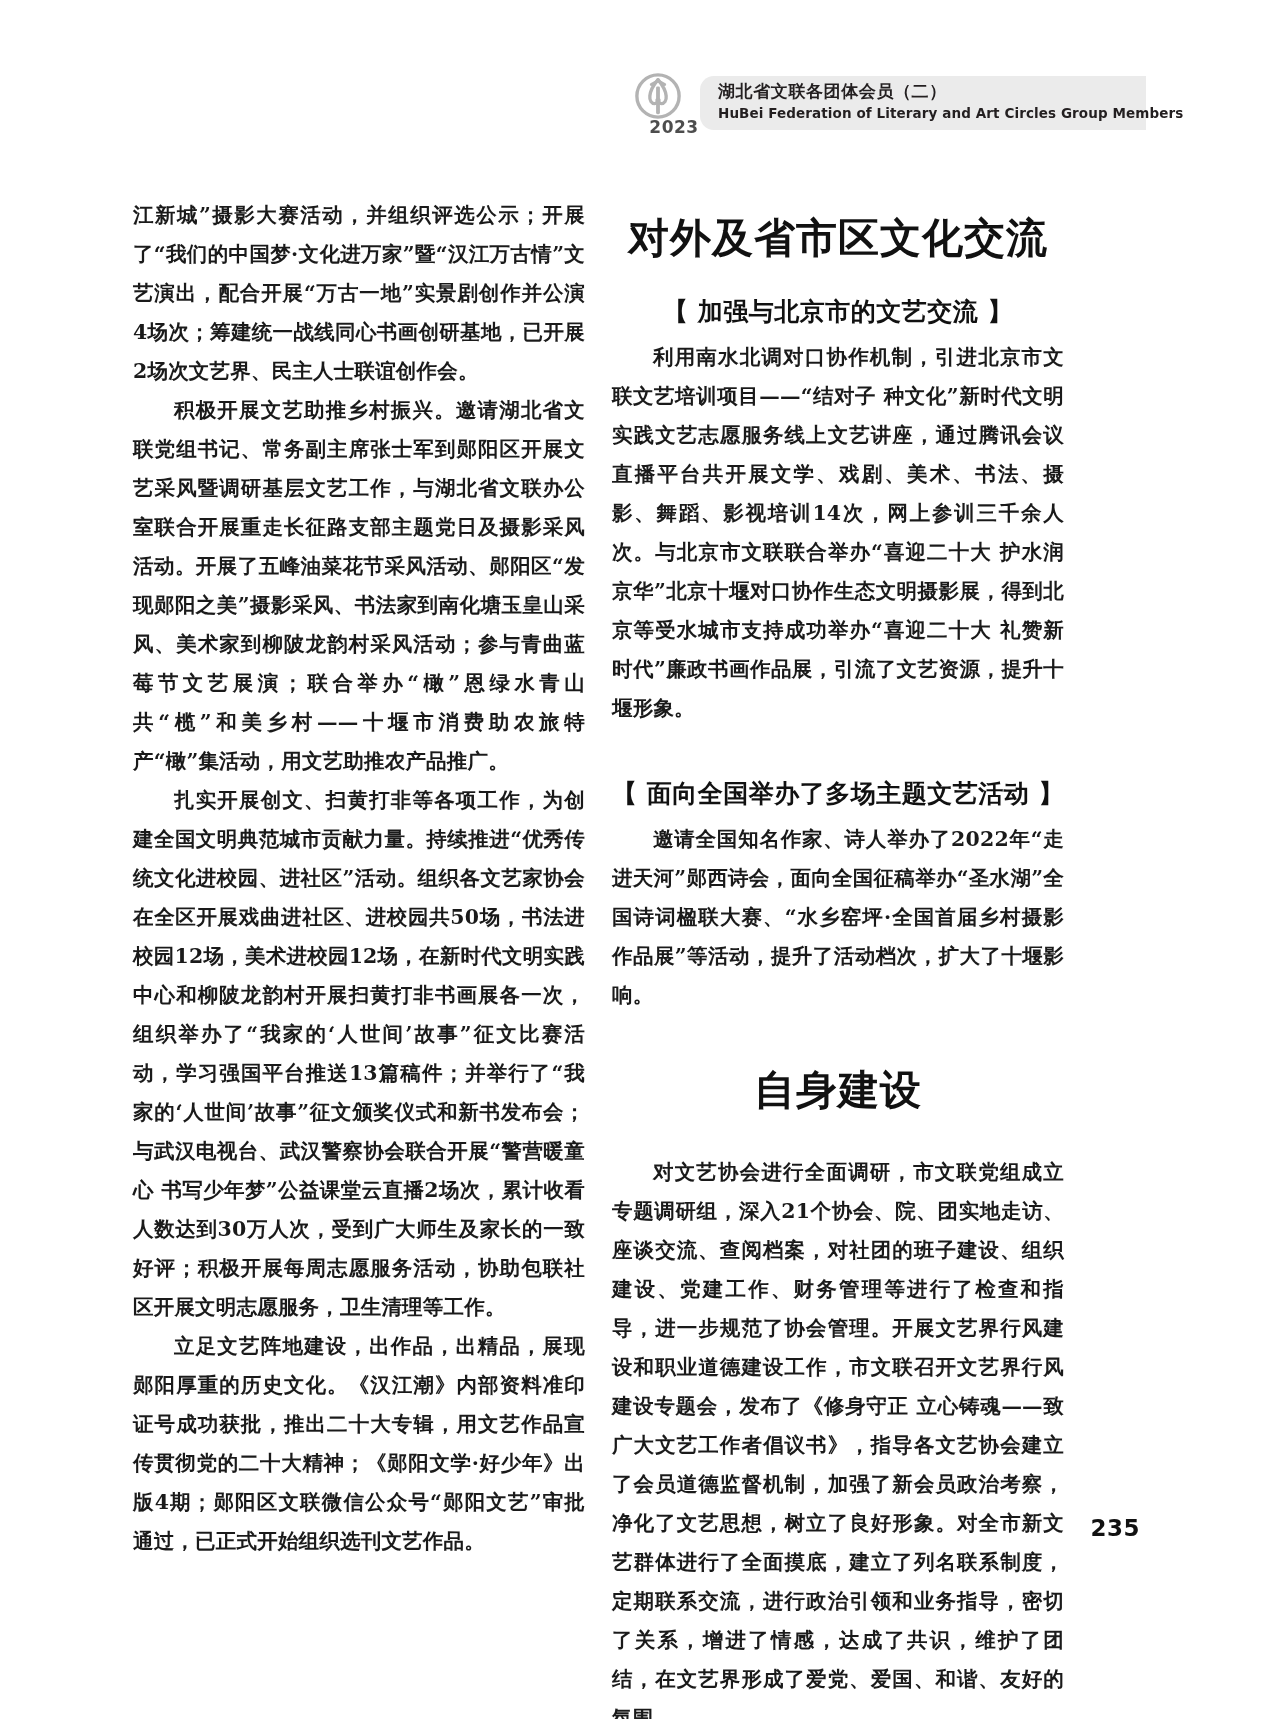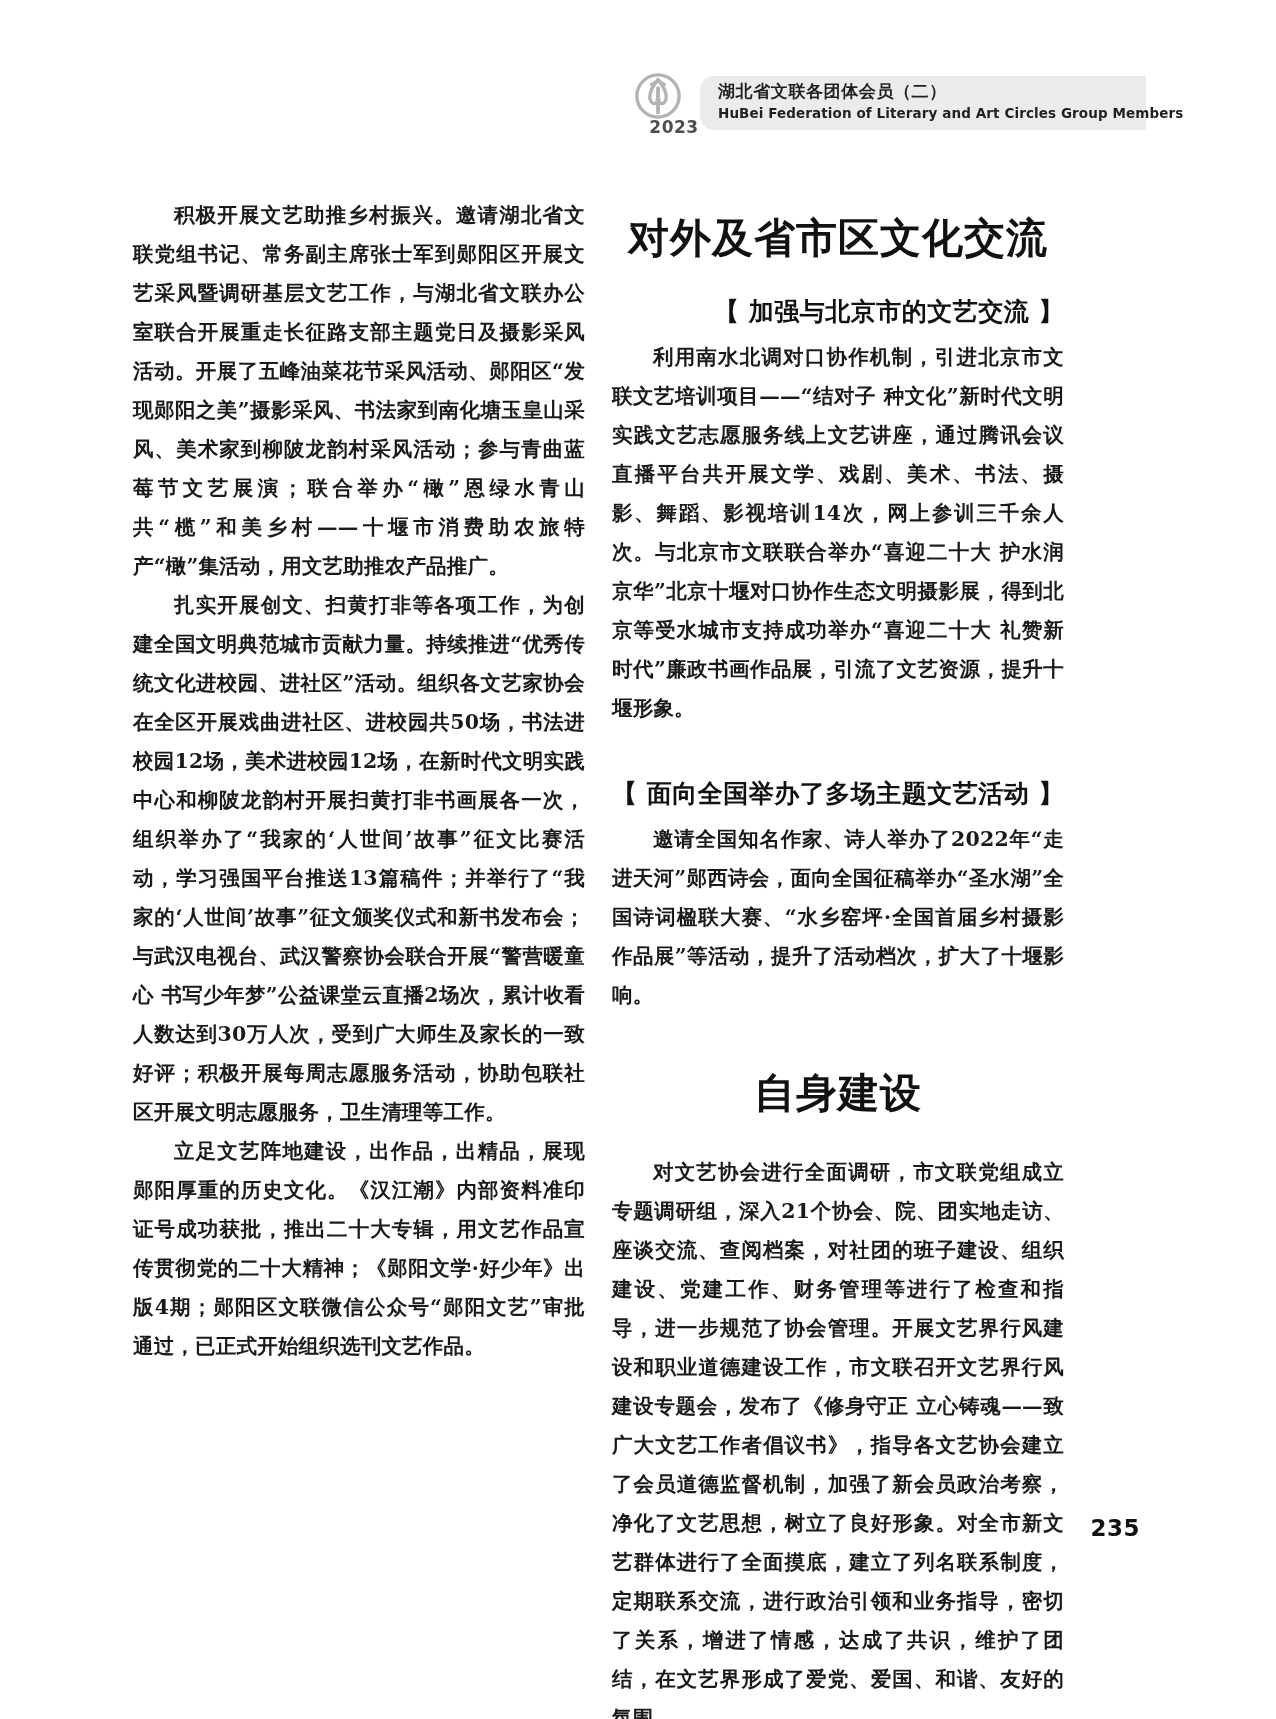--- a/index.html
+++ b/index.html
@@ -123,30 +123,31 @@
     font-family: "DejaVu Sans", "Liberation Sans", sans-serif;
     font-weight: bold;
     font-size: 41px;
     line-height: 52px;
     text-align: center;
     letter-spacing: 1px;
     color: #111111;
   }
   h1.section-title.mid {
     margin: 52px 0 34px 0;
+    font-family: Liberation Mono, monospace;
   }
   h2.sub-title {
     margin: 0 0 4px 0;
     font-family: "DejaVu Sans", "Liberation Sans", sans-serif;
     font-weight: bold;
     font-size: 25px;
     line-height: 44px;
     letter-spacing: 0.5px;
     color: #111111;
-    text-align: right;
+    text-align: center;
   }
   .gap-md { height: 44px; }
 
   
   .folio {
     position: absolute;
     right: 136px;
     bottom: 178px;
     font-family: "DejaVu Sans", "Liberation Sans", sans-serif;
     font-weight: bold;
@@ -174,20 +175,21 @@
       <div class="logo-year">2023</div>
     </div>
 
     <div class="header-title-cn">湖北省文联各团体会员（二）</div>
     <div class="header-title-en">HuBei Federation of Literary and Art Circles Group Members</div>
   </div>
 
   <div class="columns">
 
     <div class="col col-left">
+      <p class="body noindent">江新城”摄影大赛活动，并组织评选公示；开展了“我们的中国梦·文化进万家”暨“汉江万古情”文艺演出，配合开展“万古一地”实景剧创作并公演4场次；筹建统一战线同心书画创研基地，已开展2场次文艺界、民主人士联谊创作会。</p>
       <p class="body">积极开展文艺助推乡村振兴。邀请湖北省文联党组书记、常务副主席张士军到郧阳区开展文艺采风暨调研基层文艺工作，与湖北省文联办公室联合开展重走长征路支部主题党日及摄影采风活动。开展了五峰油菜花节采风活动、郧阳区“发现郧阳之美”摄影采风、书法家到南化塘玉皇山采风、美术家到柳陂龙韵村采风活动；参与青曲蓝莓节文艺展演；联合举办“橄”恩绿水青山 共“榄”和美乡村——十堰市消费助农旅特产“橄”集活动，用文艺助推农产品推广。</p>
       <p class="body">扎实开展创文、扫黄打非等各项工作，为创建全国文明典范城市贡献力量。持续推进“优秀传统文化进校园、进社区”活动。组织各文艺家协会在全区开展戏曲进社区、进校园共50场，书法进校园12场，美术进校园12场，在新时代文明实践中心和柳陂龙韵村开展扫黄打非书画展各一次，组织举办了“我家的‘人世间’故事”征文比赛活动，学习强国平台推送13篇稿件；并举行了“我家的‘人世间’故事”征文颁奖仪式和新书发布会；与武汉电视台、武汉警察协会联合开展“警营暖童心 书写少年梦”公益课堂云直播2场次，累计收看人数达到30万人次，受到广大师生及家长的一致好评；积极开展每周志愿服务活动，协助包联社区开展文明志愿服务，卫生清理等工作。</p>
       <p class="body">立足文艺阵地建设，出作品，出精品，展现郧阳厚重的历史文化。《汉江潮》内部资料准印证号成功获批，推出二十大专辑，用文艺作品宣传贯彻党的二十大精神；《郧阳文学·好少年》出版4期；郧阳区文联微信公众号“郧阳文艺”审批通过，已正式开始组织选刊文艺作品。</p>
     </div>
 
     <div class="col col-right">
       <h1 class="section-title">对外及省市区文化交流</h1>
 
       <h2 class="sub-title">【 加强与北京市的文艺交流 】</h2>
       <p class="body">利用南水北调对口协作机制，引进北京市文联文艺培训项目——“结对子 种文化”新时代文明实践文艺志愿服务线上文艺讲座，通过腾讯会议直播平台共开展文学、戏剧、美术、书法、摄影、舞蹈、影视培训14次，网上参训三千余人次。与北京市文联联合举办“喜迎二十大 护水润京华”北京十堰对口协作生态文明摄影展，得到北京等受水城市支持成功举办“喜迎二十大 礼赞新时代”廉政书画作品展，引流了文艺资源，提升十堰形象。</p>

